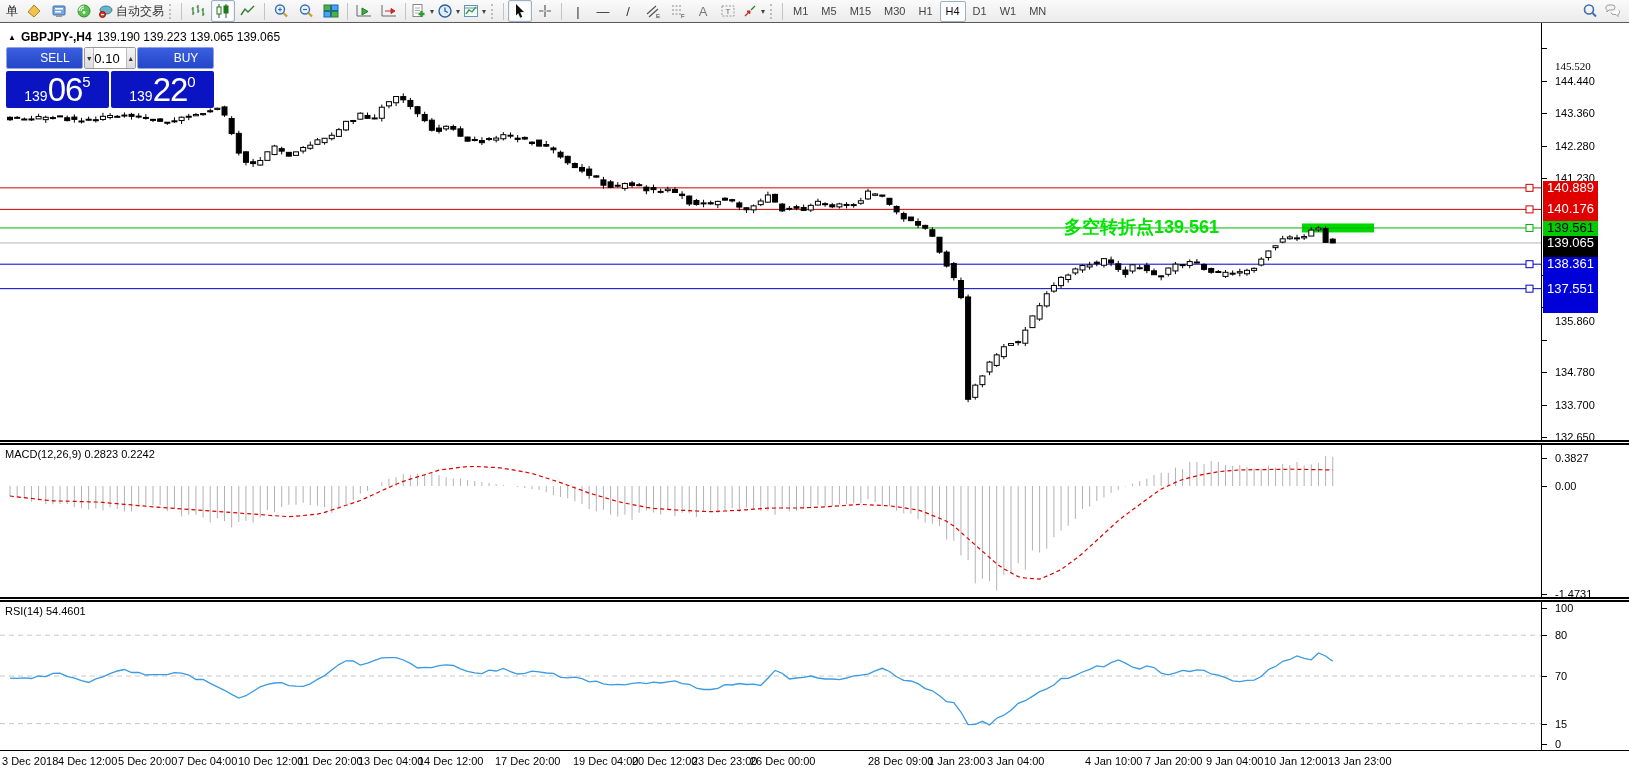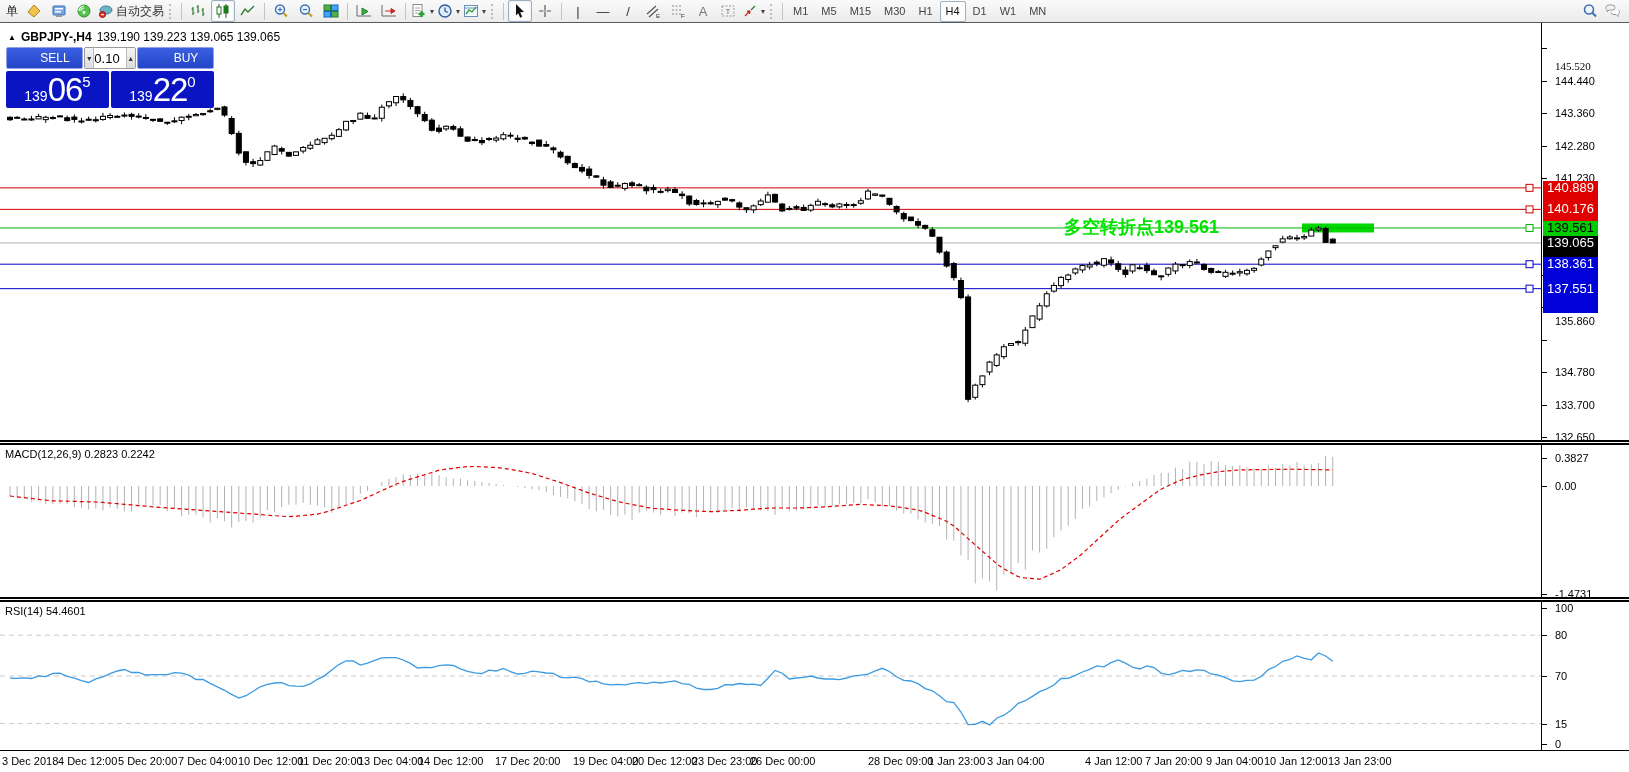--- a/index.html
+++ b/index.html
@@ -916,19 +916,19 @@
       <div class="time-label" style="left: 418px;">14 Dec 12:00</div>
       <div class="time-label" style="left: 495px;">17 Dec 20:00</div>
       <div class="time-label" style="left: 573px;">19 Dec 04:00</div>
       <div class="time-label" style="left: 632px;">20 Dec 12:00</div>
       <div class="time-label" style="left: 692px;">23 Dec 23:00</div>
       <div class="time-label" style="left: 750px;">26 Dec 00:00</div>
       <div class="time-label" style="left: 808px; margin-top: 42px;">27 Dec 08:00</div>
       <div class="time-label" style="left: 868px;">28 Dec 09:00</div>
       <div class="time-label" style="left: 928px;">1 Jan 23:00</div>
       <div class="time-label" style="left: 987px;">3 Jan 04:00</div>
-      <div class="time-label" style="left: 1085px;">4 Jan 12:00</div>
+      <div class="time-label" style="left: 1085px;">4 Jan 10:00</div>
       <div class="time-label" style="left: 1145px;">7 Jan 20:00</div>
       <div class="time-label" style="left: 1206px;">9 Jan 04:00</div>
       <div class="time-label" style="left: 1264px;">10 Jan 12:00</div>
       <div class="time-label" style="left: 1328px;">13 Jan 23:00</div>
     </div>
 </div>
 
 </body></html>

